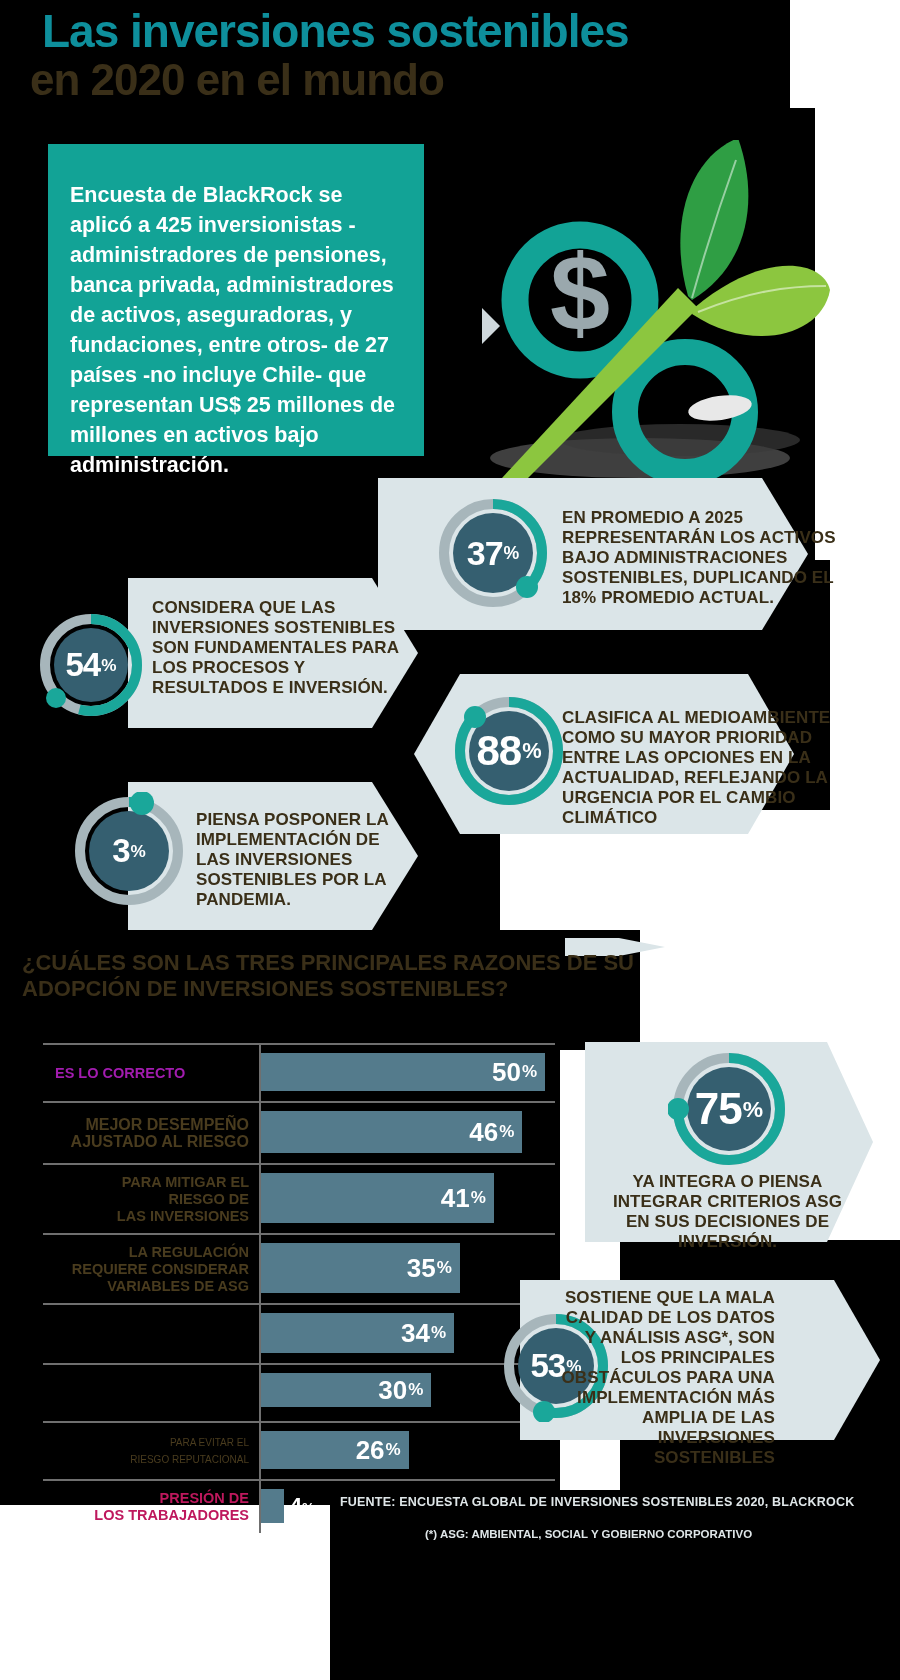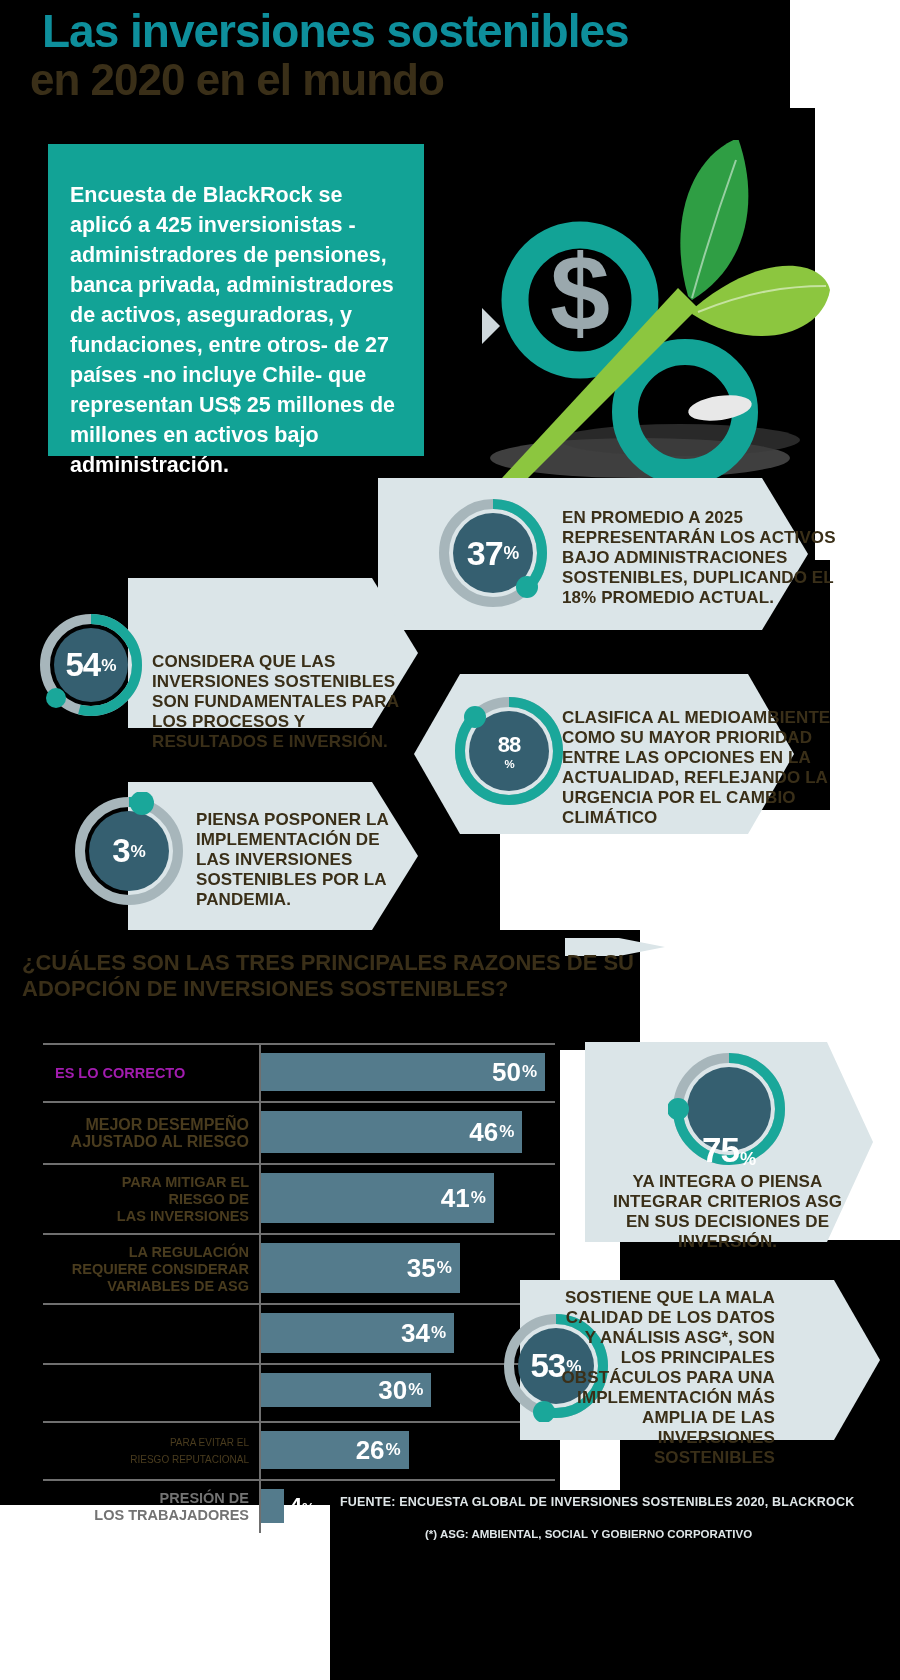--- a/index.html
+++ b/index.html
@@ -161,31 +161,31 @@
       <circle cx="55" cy="55" r="46" fill="none" stroke="#a7b6bb" stroke-width="10"></circle>
       <circle cx="55" cy="55" r="46" fill="none" stroke="#1aa79a" stroke-width="10" stroke-dasharray="156.1 132.9" transform="rotate(-90 55 55)"></circle>
       <circle cx="55" cy="55" r="37" fill="#355f70"></circle>
       <circle cx="20" cy="88" r="10" fill="#1aa79a"></circle>
     </svg>
     <div class="num" style="font-size:33px;">
       <span class="v">54</span>
         <span class="pct">%</span>
     </div>
   </div>
-  <div class="cardtext" style="left:152px;top:652px;width:250px;">CONSIDERA QUE LAS INVERSIONES SOSTENIBLES SON FUNDAMENTALES PARA LOS PROCESOS Y RESULTADOS E INVERSIÓN.</div>
+  <div class="cardtext" style="left:152px;top:598px;width:250px;">CONSIDERA QUE LAS INVERSIONES SOSTENIBLES SON FUNDAMENTALES PARA LOS PROCESOS Y RESULTADOS E INVERSIÓN.</div>
 
   <div class="card hex" style="left:414px;top:674px;width:380px;height:160px;"></div>
   <div class="donut" style="left:450px;top:692px;width:118px;height:118px;">
     <svg width="118" height="118" viewBox="0 0 118 118">
       <circle cx="59" cy="59" r="49" fill="none" stroke="#a7b6bb" stroke-width="10"></circle>
       <circle cx="59" cy="59" r="49" fill="none" stroke="#1aa79a" stroke-width="10" stroke-dasharray="271.0 36.9" transform="rotate(-90 59 59)"></circle>
       <circle cx="59" cy="59" r="40" fill="#355f70"></circle>
       <circle cx="25" cy="25" r="11" fill="#1aa79a"></circle>
     </svg>
-    <div class="num" style="font-size:22px;flex-direction:column;">
+    <div class="num" style="font-size:42px;">
       <span class="v">88</span>
         <span class="pct">%</span>
     </div>
   </div>
   <div class="cardtext" style="left:562px;top:708px;width:300px;">CLASIFICA AL MEDIOAMBIENTE COMO SU MAYOR PRIORIDAD ENTRE LAS OPCIONES EN LA ACTUALIDAD, REFLEJANDO LA URGENCIA POR EL CAMBIO CLIMÁTICO</div>
 
   <div class="card arrow-r" style="left:128px;top:782px;width:290px;height:148px;"></div>
   <div class="donut" style="left:70px;top:792px;width:118px;height:118px;">
     <svg width="118" height="118" viewBox="0 0 118 118">
       <circle cx="59" cy="59" r="49" fill="none" stroke="#a7b6bb" stroke-width="10"></circle>
@@ -267,37 +267,37 @@
       <div style="position: absolute; left: 0px; width: 194px; top: 391px; text-align: right; color: rgb(74, 60, 30); font-size: 10px; line-height: 17px; font-weight: 400;">
         <div>PARA EVITAR EL</div>
         <div>RIESGO REPUTACIONAL</div>
       </div>
       <div class="bar" style="left: 206px; top: 388px; width: 147.68px; height: 38px;">
         <span>26</span>
         <span class="pc">%</span>
       </div>
       <div class="rowline" style="position: absolute; left: -12px; right: 0px; top: 436px; height: 1.5px; background: rgb(111, 111, 111);"></div>
       <div style="position: absolute; left: 204px; top: 436px; width: 1.5px; height: 54px; background: rgb(111, 111, 111);"></div>
-      <div style="position: absolute; left: 0px; width: 194px; top: 447px; text-align: right; color: #737373; font-size: 14.5px; line-height: 17px; font-weight: 600;">
+      <div style="position: absolute; left: 0px; width: 194px; top: 447px; text-align: right; color: #be185d; font-size: 14.5px; line-height: 17px; font-weight: 600;">
         <div>PRESIÓN DE</div>
         <div>LOS TRABAJADORES</div>
       </div>
       <div class="bar" style="left: 206px; top: 446px; width: 22.72px; height: 34px;"></div>
       <div class="barlabel-out" style="left: 234.72px; top: 450px;"><span>4</span><span style="font-size:14px;">%</span></div>
     </div>
 
   <div class="card arrow-r" style="left:585px;top:1042px;width:288px;height:200px;"></div>
   <div class="donut" style="left:668px;top:1048px;width:122px;height:122px;">
     <svg width="122" height="122" viewBox="0 0 122 122">
       <circle cx="61" cy="61" r="51" fill="none" stroke="#a7b6bb" stroke-width="10"></circle>
       <circle cx="61" cy="61" r="51" fill="none" stroke="#1aa79a" stroke-width="10" stroke-dasharray="240.3 80.1" transform="rotate(-90 61 61)"></circle>
       <circle cx="61" cy="61" r="42" fill="#355f70"></circle>
       <circle cx="10" cy="61" r="11" fill="#1aa79a"></circle>
     </svg>
-    <div class="num" style="font-size:35px;align-items:flex-end;">
+    <div class="num" style="font-size:44px;">
       <span class="v">75</span>
         <span class="pct">%</span>
     </div>
   </div>
   <div class="cardtext" style="left:600px;top:1172px;width:255px;text-align:center;">YA INTEGRA O PIENSA INTEGRAR CRITERIOS ASG EN SUS DECISIONES DE INVERSIÓN.</div>
 
   <div class="card arrow-r" style="left:520px;top:1280px;width:360px;height:160px;"></div>
   <div class="donut" style="left:500px;top:1310px;width:112px;height:112px;">
     <svg width="112" height="112" viewBox="0 0 112 112">
       <circle cx="56" cy="56" r="47" fill="none" stroke="#a7b6bb" stroke-width="10"></circle>

